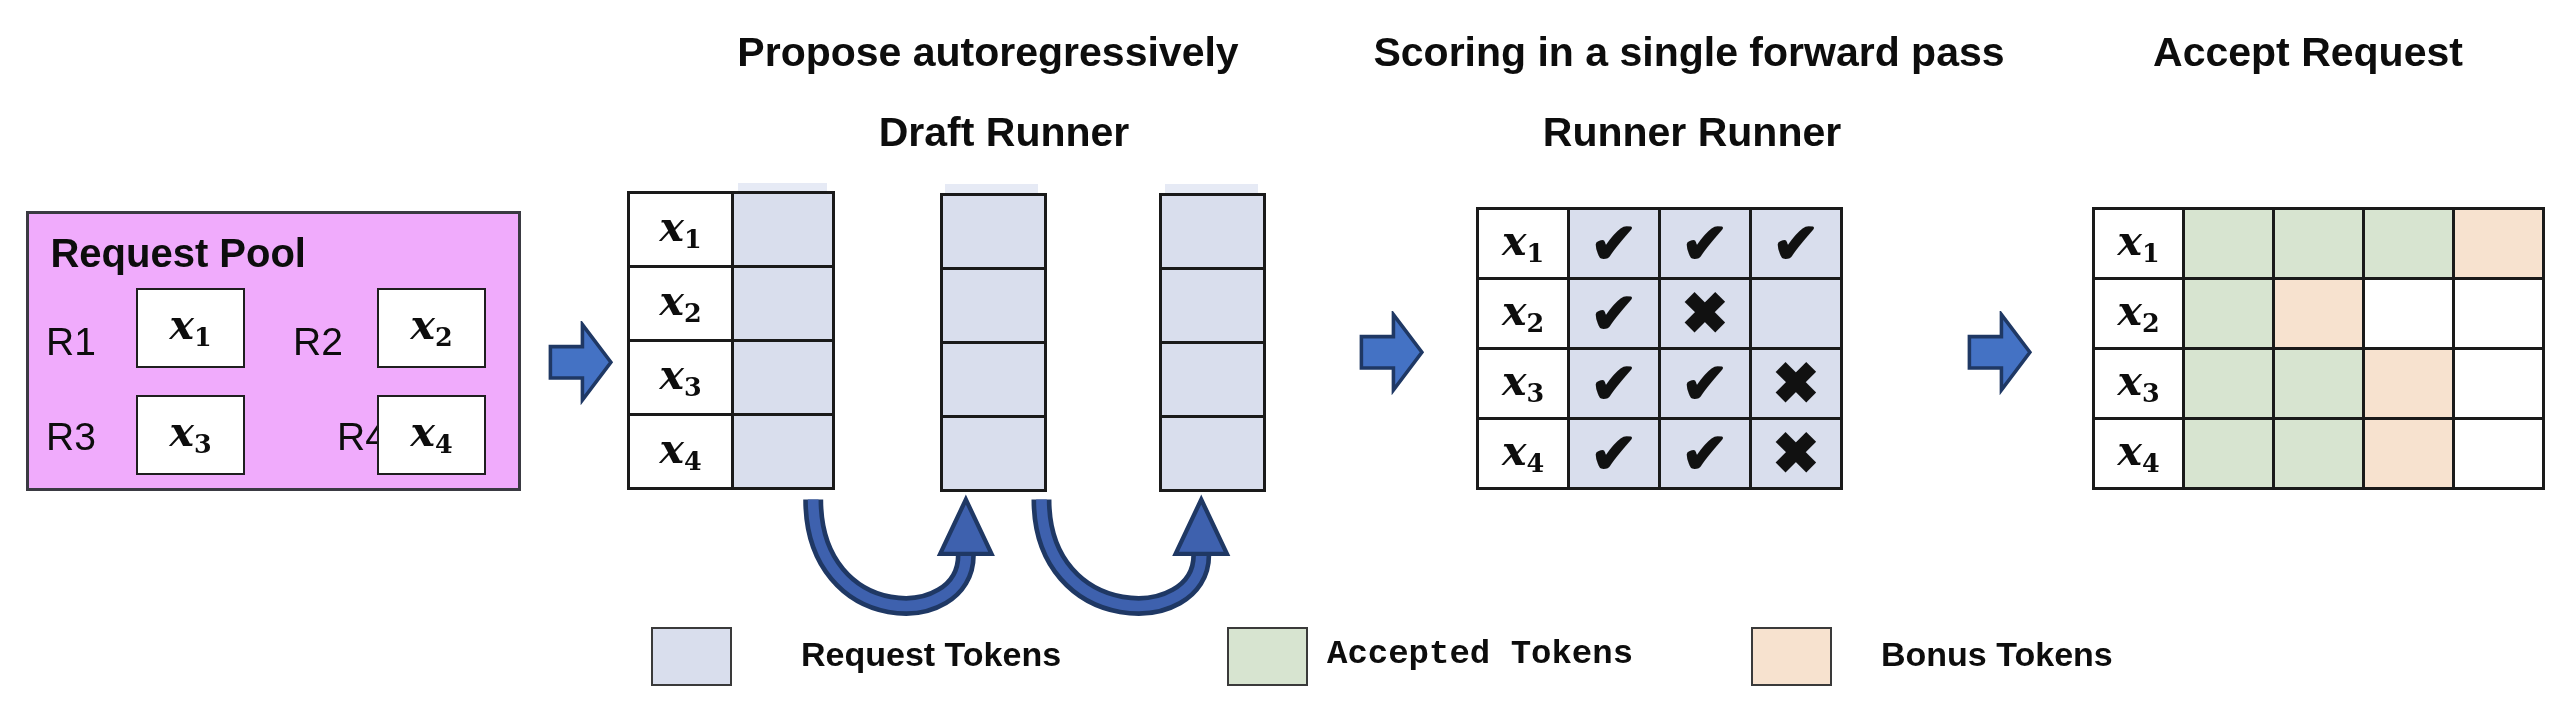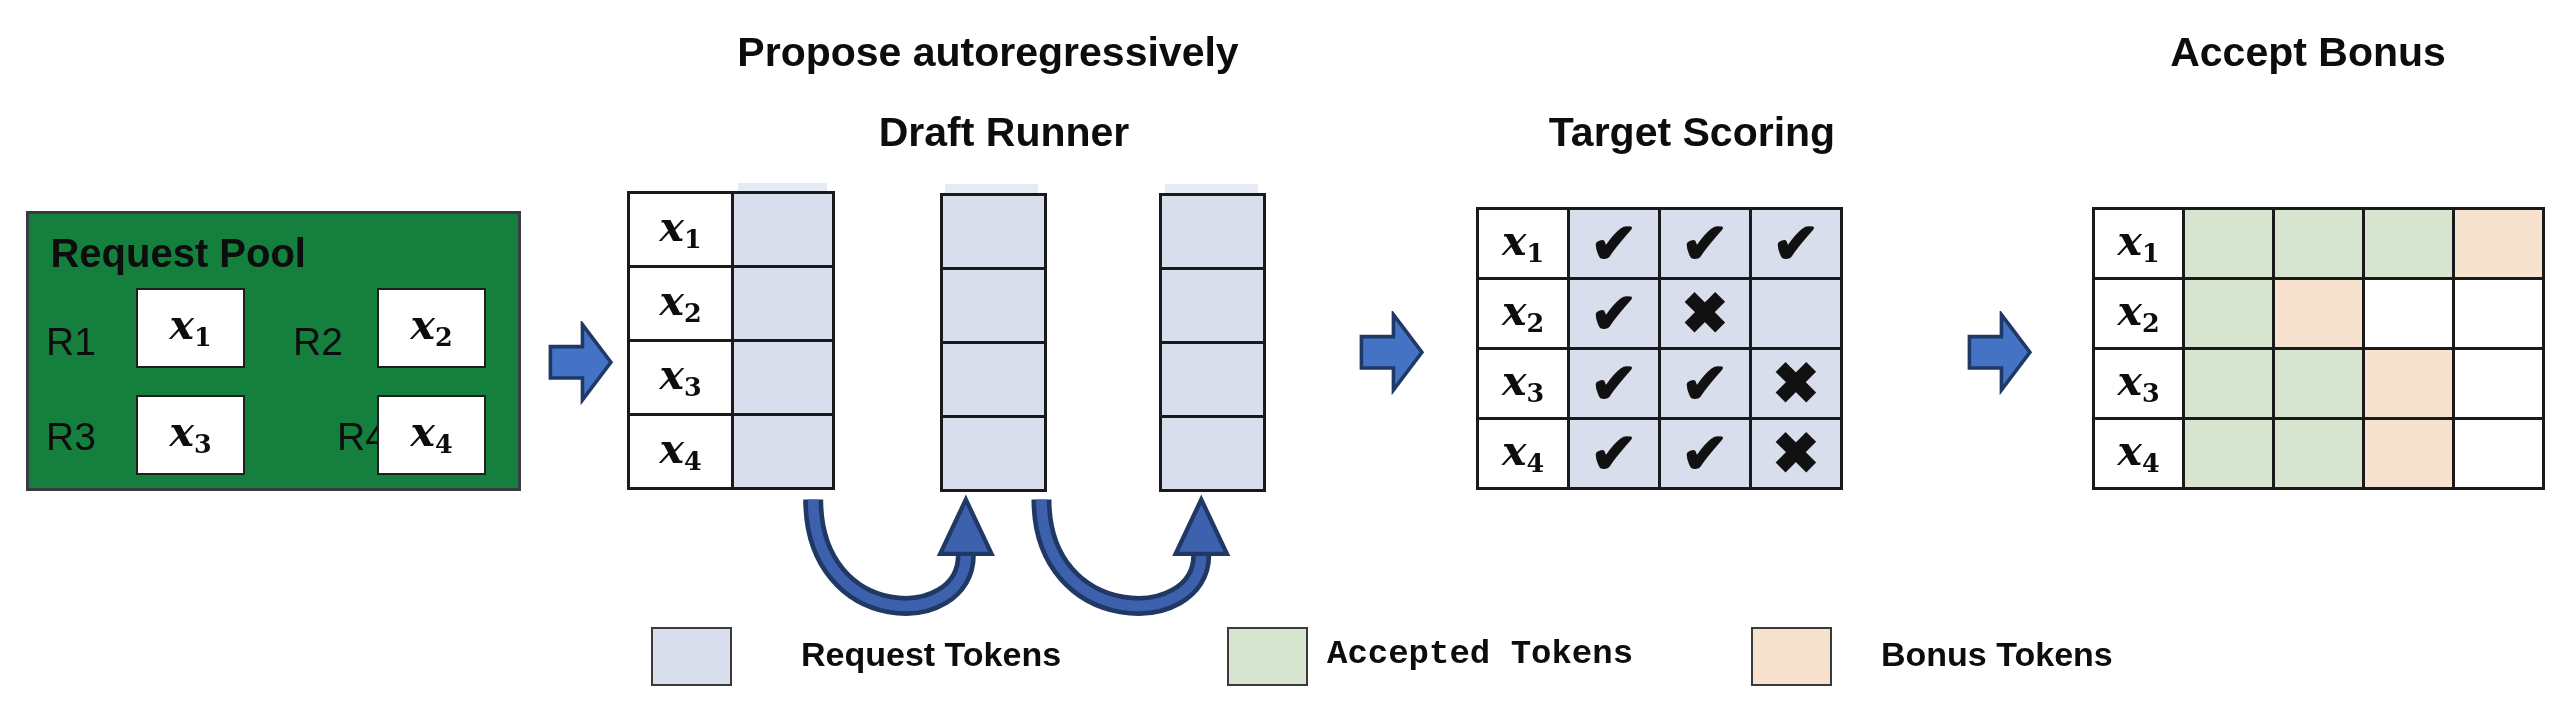--- a/index.html
+++ b/index.html
@@ -12,21 +12,21 @@
     --c-loop-arrow:#3E61AE;
   }
   html,body{margin:0;padding:0;background:#ffffff;}
   body{font-family:"Liberation Sans",sans-serif;color:#0d0d0d;}
   .canvas{position:relative;width:2576px;height:703px;background:#ffffff;overflow:hidden;}
 
   .title{position:absolute;top:28.6px;transform:translateX(-50%);font-size:41px;font-weight:600;white-space:nowrap;}
   .subtitle{position:absolute;top:109px;transform:translateX(-50%);font-size:41px;font-weight:600;white-space:nowrap;margin-left:40px;}
 
   
-  .pool{position:absolute;left:26px;top:211px;width:495px;height:280px;border:3.6px solid #3a3a42;background:#15803d;box-sizing:border-box;}
+  .pool{position:absolute;left:26px;top:211px;width:495px;height:280px;border:3.6px solid #3a3a42;background:#f0abfc;box-sizing:border-box;}
   .pool-title{position:absolute;left:21.4px;top:17px;font-size:40px;font-weight:600;}
   .req-label{position:absolute;font-size:39px;font-weight:400;}
   .tok-box{position:absolute;width:109px;height:80px;border:2.9px solid #1f1f1f;box-sizing:border-box;display:flex;align-items:center;justify-content:center;background:#fff;}
 
   .xlab{font-size:41px;line-height:1;white-space:nowrap;}
   .xlab i{font-family:"DejaVu Serif",serif;font-style:italic;font-weight:600;}
   .xlab sub{font-family:"DejaVu Serif",serif;font-size:0.62em;font-weight:600;vertical-align:-0.28em;}
 
   
   table.cellgrid{position:absolute;border-collapse:collapse;table-layout:fixed;}
@@ -49,22 +49,23 @@
   .legend-swatch{position:absolute;width:81px;height:59px;border:2.9px solid #3a3a3a;box-sizing:border-box;}
   .legend-label{position:absolute;top:635px;font-size:34px;font-weight:600;white-space:nowrap;}
 </style>
 </head>
 <body>
 
 <div class="canvas">
 
   <div class="title" style="left:988px;">Propose autoregressively</div>
   <div class="subtitle" style="left:964px;">Draft Runner</div>
-  <div class="subtitle" style="left:1652px;">Target Scoring</div>
-  <div class="title" style="left:2308px;">Accept Bonus</div>
+  <div class="title" style="left:1689px;">Scoring in a single forward pass</div>
+  <div class="subtitle" style="left:1652px;">Runner Runner</div>
+  <div class="title" style="left:2308px;">Accept Request</div>
 
   <div class="pool">
     <div class="pool-title">Request Pool</div>
     <div class="req-label" style="left:17px;top:106px;">R1</div>
     <div class="tok-box" style="left:107px;top:74px;">
       <span class="xlab"><i>x</i><sub>1</sub></span>
     </div>
     <div class="req-label" style="left:264px;top:106px;">R2</div>
     <div class="tok-box" style="left:348px;top:74px;">
       <span class="xlab"><i>x</i><sub>2</sub></span>

